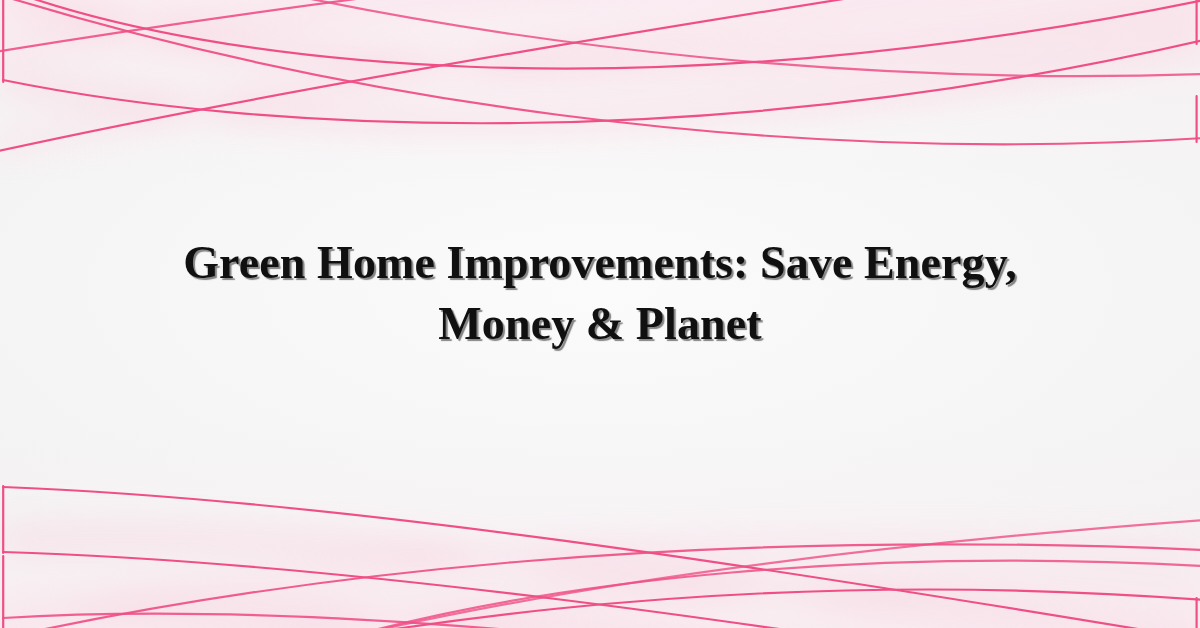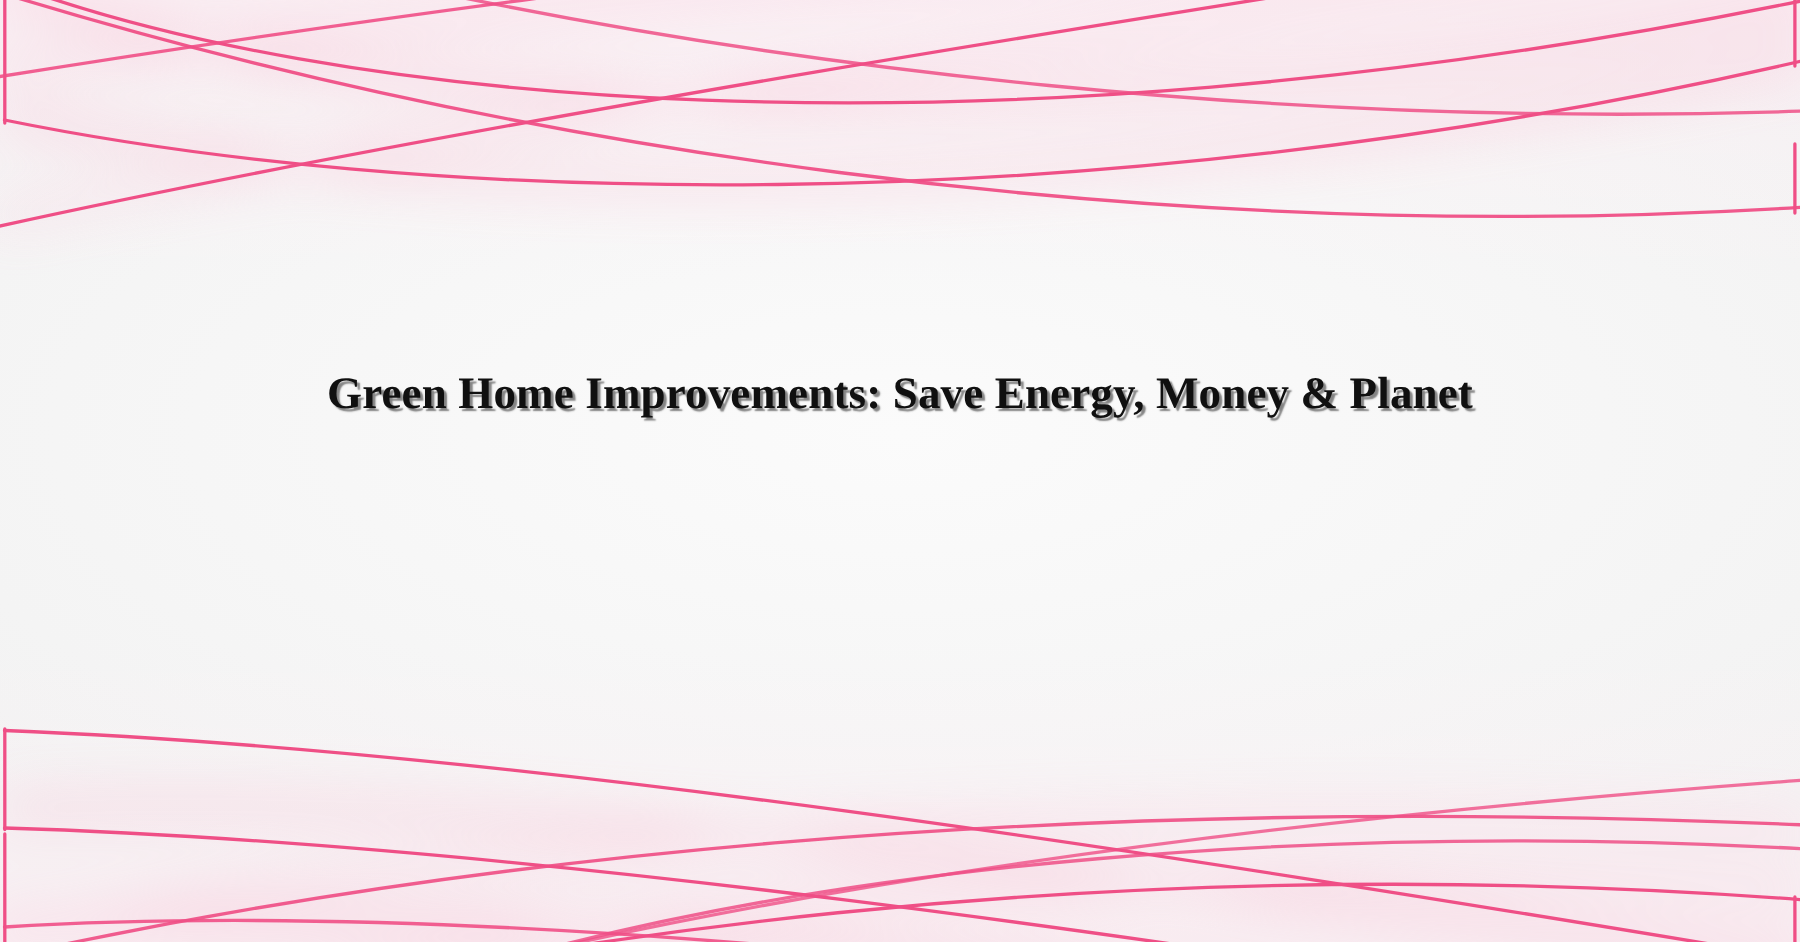--- a/index.html
+++ b/index.html
@@ -56,21 +56,21 @@
     justify-content: center;
     padding: 0 110px;
     box-sizing: border-box;
   }
   .title {
     margin: 0;
     width: 100%;
     text-align: center;
     font-family: "Liberation Serif", "DejaVu Serif", serif;
     font-weight: bold;
-    font-size: 30px;
+    font-size: 46px;
     line-height: 61px;
     letter-spacing: 0.1px;
     color: #101010;
     text-shadow: 2px 2px 1px rgba(110,110,110,0.85);
   }
 </style>
 </head>
 <body>
 
 <div id="banner">

